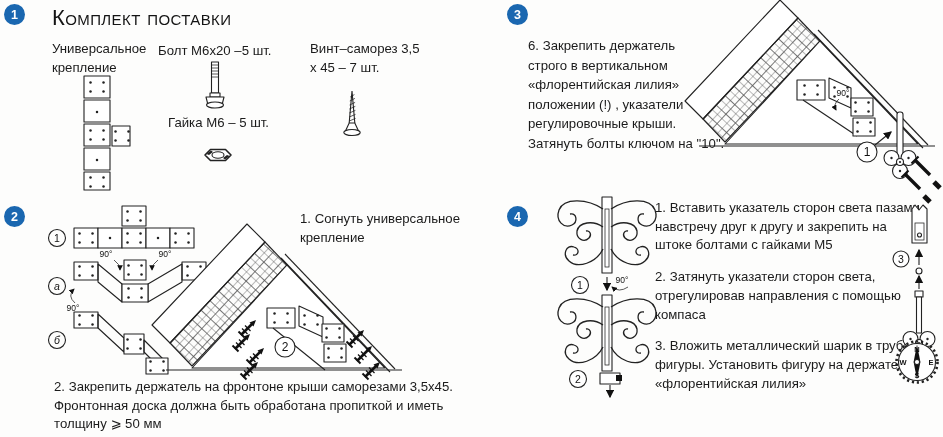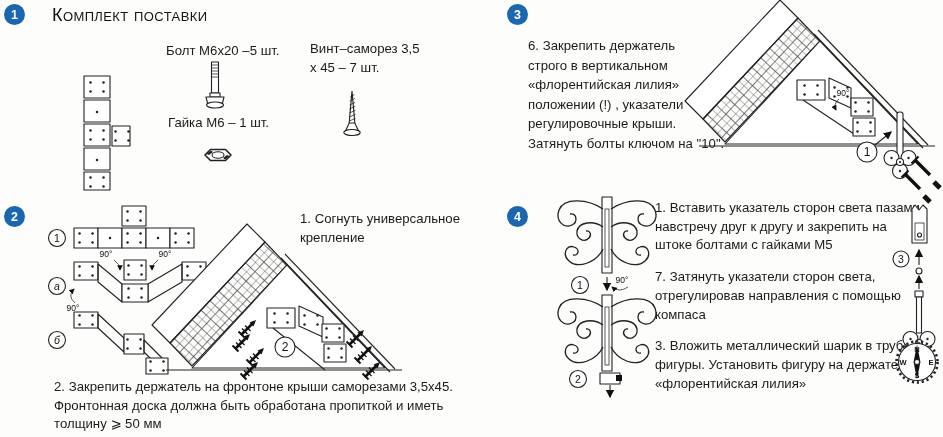--- a/index.html
+++ b/index.html
@@ -1,21 +1,21 @@
 <!DOCTYPE html>
 <html><head>
 <meta charset="utf-8">
 <style>
   *{margin:0;padding:0;box-sizing:border-box}
   html,body{background:#fff}
   .stage{position:relative;width:943px;height:437px;background:#fdfdfc;overflow:hidden;
          font-family:"Liberation Sans","DejaVu Sans",sans-serif;color:#1b1b1b}
   .badge{position:absolute;width:21px;height:21px;border-radius:50%;background:#1a67b0;color:#fff;
          font-size:12.5px;font-weight:bold;display:flex;align-items:center;justify-content:center}
-  .title{position:absolute;font-variant:small-caps;font-size:18px;letter-spacing:.4px;color:#141414}
+  .title{position:absolute;font-variant:small-caps;font-size:22px;letter-spacing:.4px;color:#141414}
   .txt{position:absolute;font-size:13.2px;line-height:1.42;color:#1b1b1b}
   .lines div{line-height:19.5px}
   .para{margin-bottom:13px}
   svg.fig{position:absolute;overflow:visible}
   .s{stroke:#222;fill:none;stroke-width:1.1;stroke-linejoin:round}
   .sf{stroke:#222;fill:#fff;stroke-width:1.1;stroke-linejoin:round}
   .thin{stroke:#222;fill:none;stroke-width:.75}
   text.fign{font-size:10.5px;fill:#111;text-anchor:middle}
   text.figi{font-size:10.5px;fill:#111;text-anchor:middle;font-style:italic}
   text.ang{font-size:8.5px;fill:#111;text-anchor:middle}
@@ -85,22 +85,23 @@
         <rect class="thin" x="53" y="12" width="4" height="58"></rect>
         <use href="#lilyHalf"></use>
         <use href="#lilyHalf" transform="translate(110,0) scale(-1,1)"></use>
       </g>
     </defs>
   </svg>
 
   <div class="badge" style="left:4px;top:4px">1</div>
   <div class="title" style="left:52px;top:5px">Комплект поставки</div>
 
-  <div class="txt" style="left:166px;top:42px;width:130px">Болт М6х20 –5 шт.</div>
-  <div class="txt" style="left:168px;top:114px;width:130px">Гайка М6 – 1 шт.</div>
+  <div class="txt" style="left:52px;top:40px;width:132px">Универсальное крепление</div>
+  <div class="txt" style="left:158px;top:42px;width:130px">Болт М6х20 –5 шт.</div>
+  <div class="txt" style="left:168px;top:114px;width:130px">Гайка М6 – 5 шт.</div>
   <div class="txt" style="left:310px;top:40px;width:118px">Винт–саморез 3,5 х 45 – 7 шт.</div>
 
   <svg class="fig" style="left:72px;top:74px" width="60" height="120">
     <rect class="sf" x="12" y="2" width="26" height="22"></rect>
       <use href="#d4" x="13" y="3"></use>
     <rect class="sf" x="12" y="26" width="26" height="22"></rect>
       <use href="#d1" x="13" y="28"></use>
     <rect class="sf" x="12" y="50" width="26" height="22"></rect>
       <use href="#d4" x="13" y="51"></use>
     <rect class="sf" x="40" y="52" width="18" height="20"></rect>
@@ -237,21 +238,21 @@
     <circle class="sf" cx="222" cy="152" r="10"></circle>
     <text class="fign" x="222" y="156" style="font-size:12px">1</text>
     <line class="s" x1="230" y1="145" x2="246" y2="132" marker-end="url(#ah)"></line>
     <use href="#bltB" x="268" y="158"></use>
       <use href="#bltB" x="258" y="172"></use>
   </svg>
 
   <div class="badge" style="left:507px;top:206px">4</div>
   <div class="txt" style="left:655px;top:199px;width:272px">
     <div class="para">1. Вставить указатель сторон света пазами навстречу друг к другу и закрепить на штоке болтами с гайками М5</div>
-    <div class="para">7. Затянуть указатели сторон света, отрегулировав направления с помощью компаса</div>
+    <div class="para">2. Затянуть указатели сторон света, отрегулировав направления с помощью компаса</div>
     <div class="para">3. Вложить металлический шарик в трубку фигуры. Установить фигуру на держатель «флорентийская лилия»</div>
   </div>
 
   <svg class="fig" style="left:552px;top:197px" width="112" height="202">
     <use href="#lilyUnit"></use>
     <use href="#lilyUnit" y="98"></use>
     <circle class="sf" cx="28" cy="88" r="8.5"></circle>
     <text class="fign" x="28" y="91.5">1</text>
     <line class="s" x1="55" y1="80" x2="55" y2="93" marker-end="url(#ah)"></line>
     <text class="ang" x="70" y="86">90°</text>

